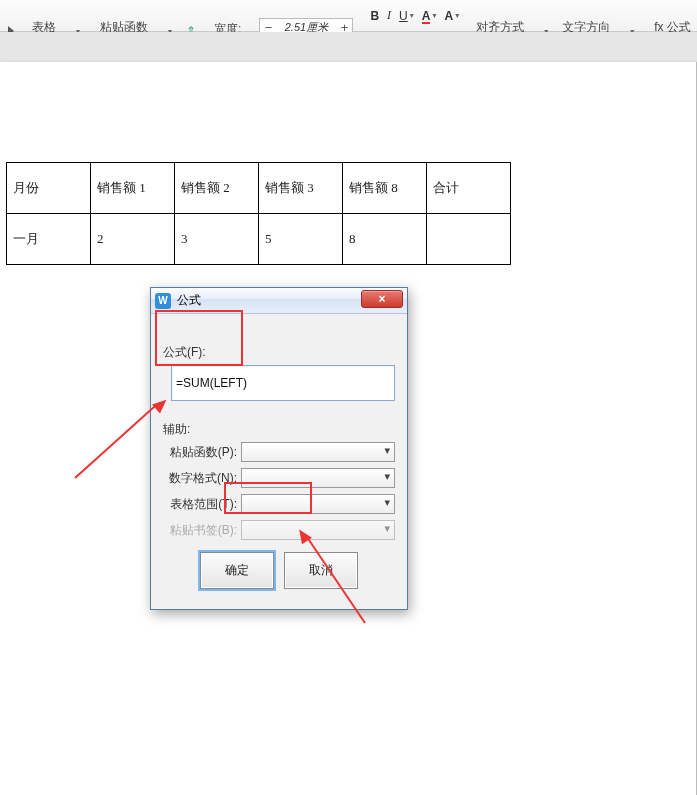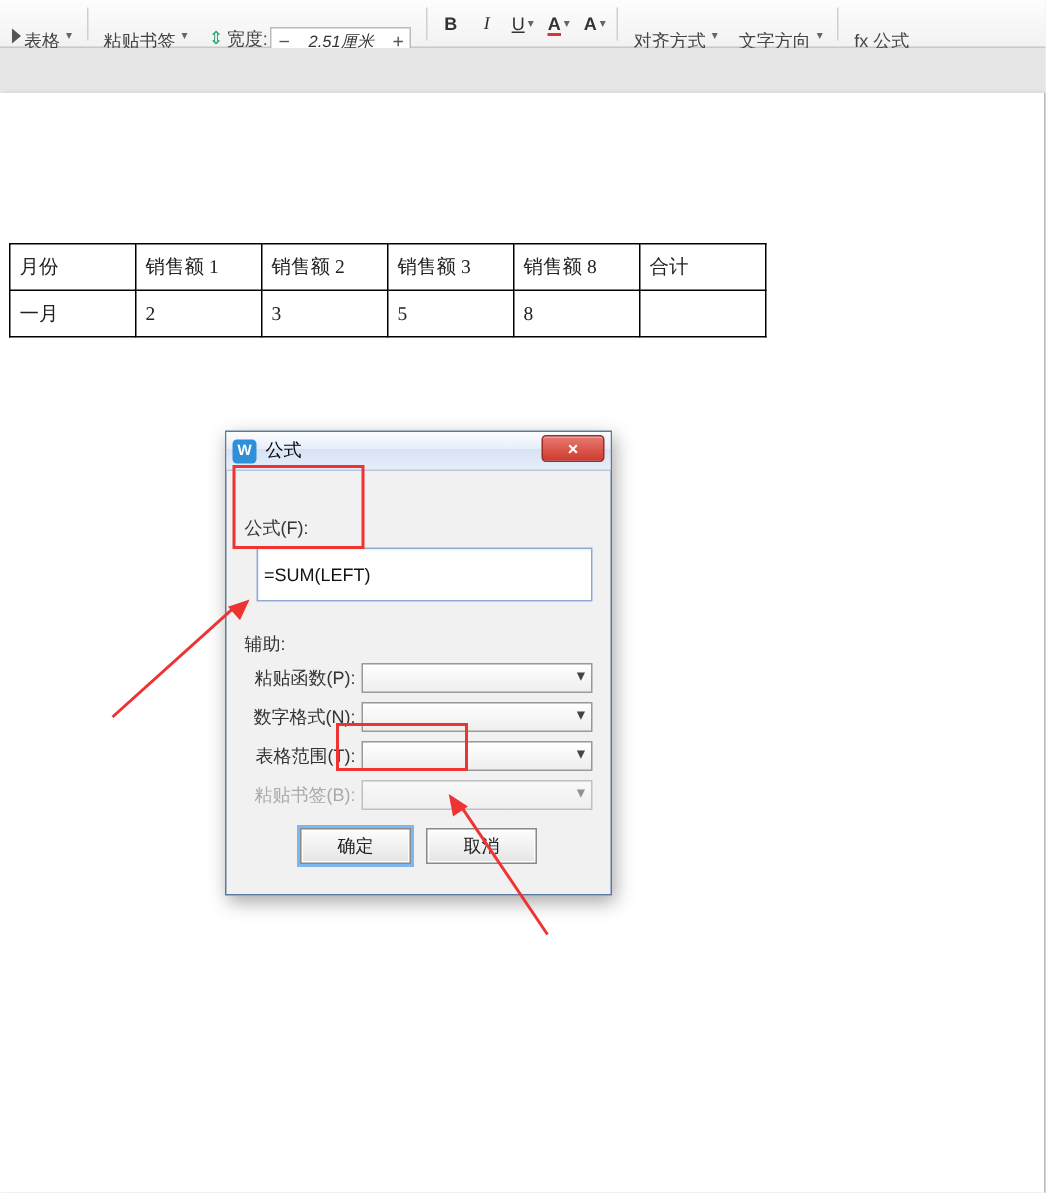--- a/index.html
+++ b/index.html
@@ -13,21 +13,21 @@
     border-bottom: 1px solid #c9c9c9;
     display: flex;
     align-items: center;
     font-size: 12px;
     color: #333;
     padding: 0 4px;
     gap: 6px;
     white-space: nowrap;
   }
   .rb-sep { width:1px; height:22px; background:#cfcfcf; }
-  .rb-item { display:flex; align-items:flex-start; gap:2px; padding:2px 4px;margin-top:24px; }
+  .rb-item { display:flex; align-items:flex-end; gap:18px; padding:2px 4px;margin-top:24px; }
   .rb-label { color:#444; }
   .rb-drop { font-size:8px; color:#666; margin-left:2px; }
   .rb-btn { width:18px; height:18px; display:flex; align-items:center; justify-content:center; border:1px solid transparent; }
   .spin-box { display:flex; align-items:center; border:1px solid #bbb; background:#fff; height:20px; }
   .spin-pm { width:16px; text-align:center; color:#555; font-size:13px; line-height:18px; cursor:pointer; }
   .spin-val { width:60px; text-align:center; font-size:11px; color:#333;font-style:italic; }
   .ico-bold { font-weight:bold; }
   .ico-italic { font-style:italic; font-family:serif; }
   .ico-under { text-decoration:underline; }
   .color-a { position:relative; font-weight:bold; }
@@ -52,21 +52,21 @@
   
   .doc-table {
     position:absolute;
     top:130px; left:6px;
     border-collapse:collapse;
     font-size:13px;
     color:#222;
   }
   .doc-table td {
     border:1px solid #000;
-    padding:6px 6px;
+    padding:16px 6px;
     height:20px;
   }
   .doc-table td.c0 { width:84px; }
   .doc-table td.c  { width:84px;font-family:Liberation Serif, serif; }
 
   
   .dialog {
     position:absolute;
     left:150px; top:255px;
     width:258px;
@@ -111,21 +111,21 @@
     position:relative;
   }
   .dlg-combo::after {
     content:"▾"; position:absolute; right:4px; top:1px; font-size:11px; color:#444;
   }
   .dlg-group-lbl { color:#333; margin:20px 0 4px 0; }
   .dlg-buttons {
     display:flex; justify-content:center; gap:10px; padding:6px 0 12px 0;
   }
   .dlg-btn {
-    width:74px; height:24px;
+    width:74px; height:37px;
     background:linear-gradient(#fdfdfd,#e5e5e5);
     border:1px solid #8a8a8a;
     font-size:12px; color:#222;
     display:flex; align-items:center; justify-content:center;
     box-shadow: inset 0 0 0 1px #fff;
   }
   .dlg-btn.primary { box-shadow: 0 0 0 2px #7db7f0, inset 0 0 0 1px #fff; }
 
   
   .anno-box { position:absolute; border:2px solid #e33; pointer-events:none; }
@@ -143,21 +143,21 @@
 <body>
 
 <div class="ribbon">
   <div class="rb-item">
     <span class="tri-icon"></span>
     <span class="rb-label">表格</span>
     <span class="rb-drop">▾</span>
   </div>
   <div class="rb-sep"></div>
   <div class="rb-item">
-    <span class="rb-label">粘贴书签</span>
+    <span class="rb-label">粘贴函数</span>
     <span class="rb-drop">▾</span>
   </div>
   <div class="rb-item">
     <span style="color:#3a7;">⇕</span>
     <span class="rb-label">宽度:</span>
     <div class="spin-box">
       <div class="spin-pm">−</div>
       <div class="spin-val">2.51厘米</div>
       <div class="spin-pm">+</div>
     </div>

